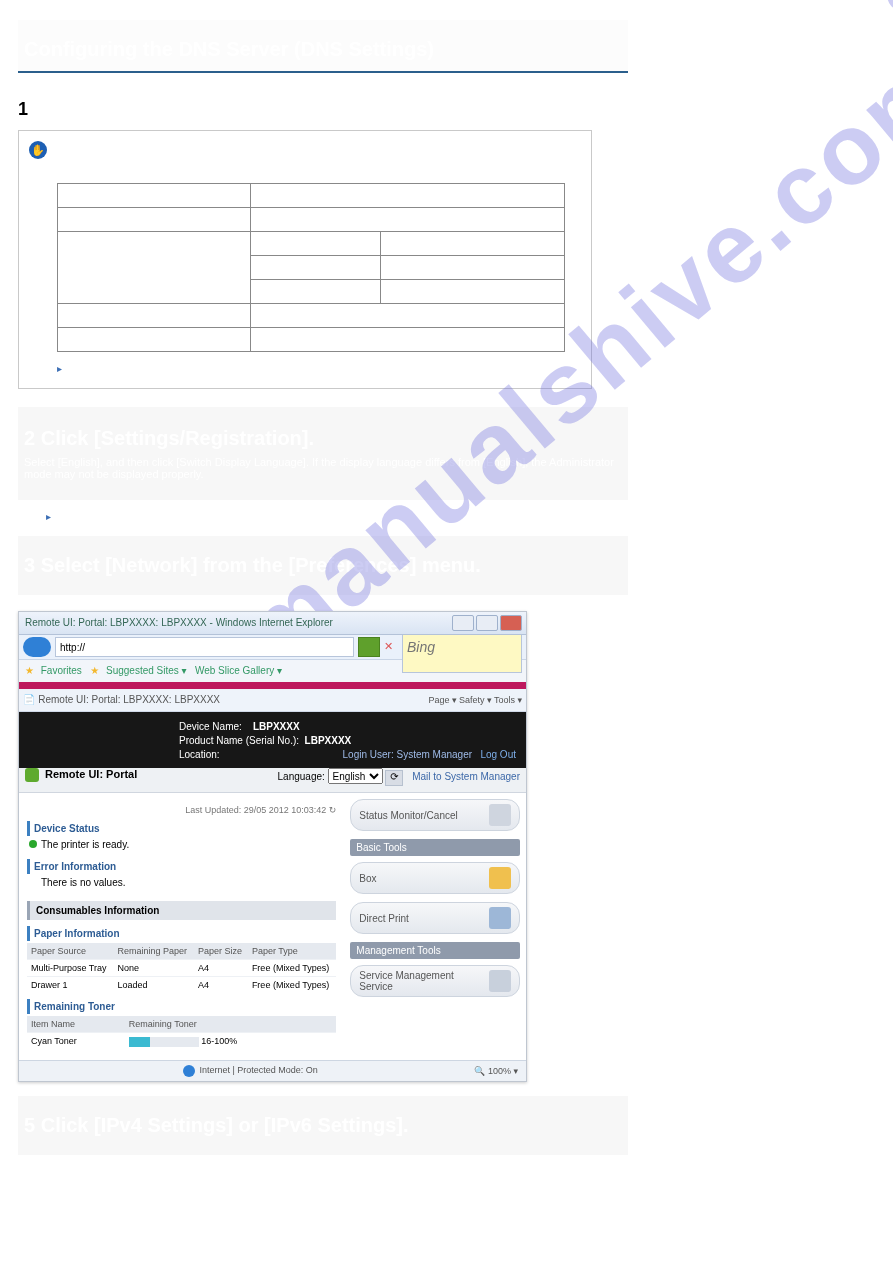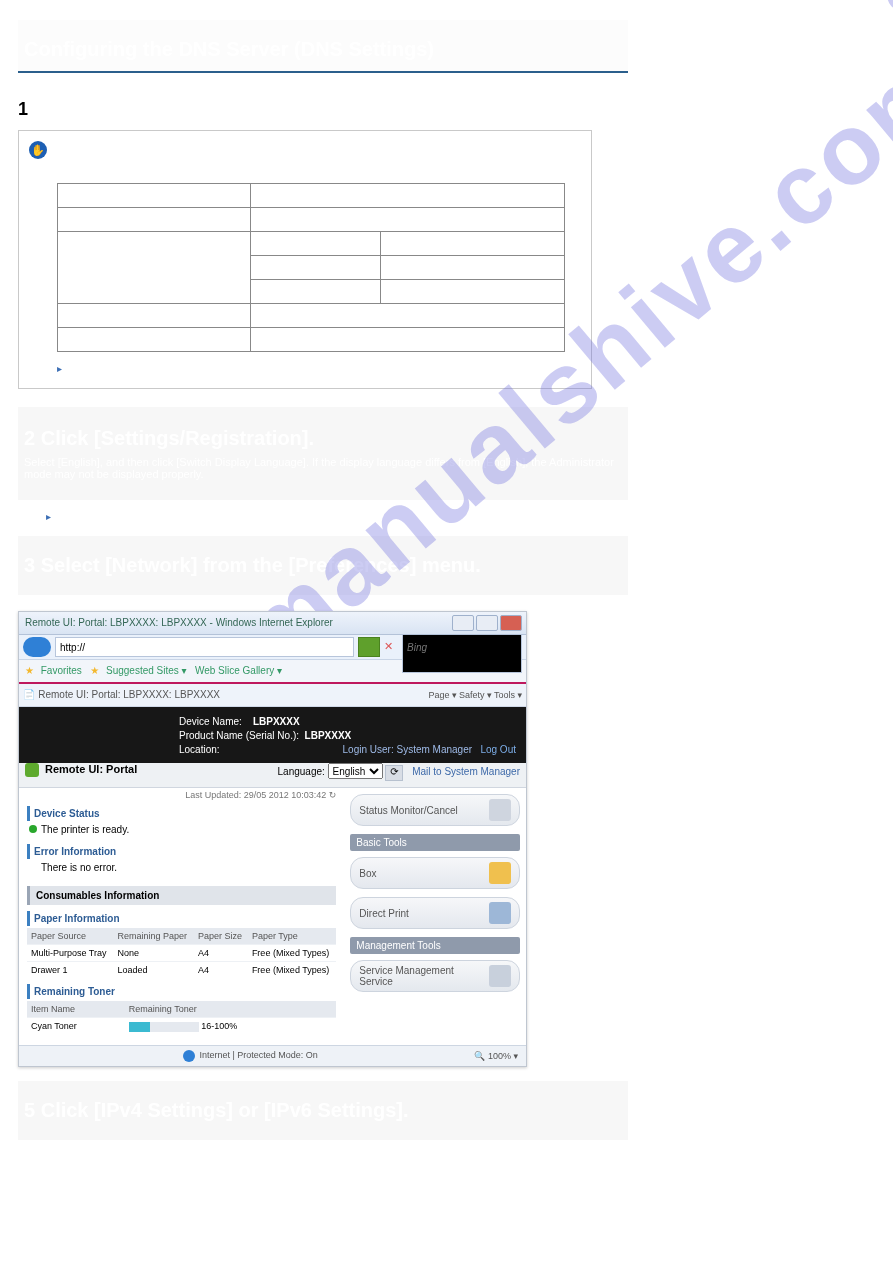--- a/index.html
+++ b/index.html
@@ -22,35 +22,35 @@
   .step3-bar .big { font-size:20px; font-weight:bold; color:#fff; }
   .screenshot { margin-top:16px; width:507px; border:1px solid #bfc6d0; box-shadow:0 1px 3px rgba(0,0,0,.2); position:relative; }
   .win-title { background:linear-gradient(#eef3fb,#d9e4f3); height:22px; line-height:22px; padding:0 6px; font-size:10px; color:#365; border-bottom:1px solid #b3c2d8; position:relative; }
   .win-btns { position:absolute; right:4px; top:3px; display:flex; gap:2px; }
   .win-btn { width:20px; height:14px; background:#e8edf5; border:1px solid #9fb1cc; border-radius:2px; }
   .win-close { background:#d66053; }
   .addr-row { display:flex; align-items:center; height:24px; background:#eaf1fb; border-bottom:1px solid #c9d5e6; padding:0 4px; gap:4px; }
   .nav-back { width:28px; height:20px; border-radius:10px; background:#2f80d6; }
   .addr-input { flex:1; height:18px; background:#fff; border:1px solid #b7c5db; font-size:10px; padding:0 4px; }
   .go-btn { width:20px; height:18px; background:#5fa02c; border:1px solid #4a821f; }
-  .search-box { width:110px; height:18px; background:#000000; border:1px solid #b7c5db; font-size:10px; padding:16px 4px; color:#888; font-style:italic; }
-  .fav-row { height:22px; background:#f2f5fa; border-bottom:2px solid #be185d; padding:0 6px; font-size:10px; line-height:22px; color:#396; }
+  .search-box { width:110px; height:18px; background:#fef9c3; border:1px solid #b7c5db; font-size:14px; padding:16px 4px; color:#888; font-style:italic; }
+  .fav-row { height:22px; background:#f2f5fa; border-bottom:7px solid #be185d; padding:0 6px; font-size:10px; line-height:22px; color:#396; }
   .star { color:#f3b82e; margin-right:4px; }
   .tab-row { height:22px; background:#eef3fa; border-bottom:1px solid #d0d9e8; padding:0 4px; font-size:10px; line-height:22px; color:#555; display:flex; justify-content:space-between; }
   .tab-row .tools { color:#555; font-size:9px; }
   .black-bar { background:#171717; color:#fff; padding:8px 10px 6px 160px; font-size:10px; line-height:14px; position:relative; }
   .black-bar .right { position:absolute; right:10px; bottom:6px; color:#9fbbe8; }
   .portal-row { height:24px; background:#eef1f4; border-bottom:1px solid #d0d6df; display:flex; align-items:flex-start; padding:0 6px; font-size:11px; }
   .portal-row .icon { width:14px; height:14px; background:#5eaa2e; border-radius:3px; margin-right:6px; }
   .portal-row .title { font-weight:bold; flex:1; }
   .portal-row .lang { font-size:10px; }
   .portal-row select { font-size:10px; height:16px; }
   .portal-row .mail { color:#3c68a8; margin-left:6px; font-size:10px; }
   .content-area { display:flex; background:#fff; }
-  .leftcol { width:310px; padding:2px 8px 10px 8px; }
+  .leftcol { width:310px; padding:12px 8px 10px 8px; }
   .rightcol { width:170px; padding:6px 6px 10px 6px; }
   .updated { text-align:right; font-size:9px; color:#777; margin-bottom:4px; }
   .panel-h { background:#e0e4ea; font-size:10px; font-weight:bold; padding:4px 6px; border-left:3px solid #9aa5b5; }
   .sub-h { border-left:3px solid #3c80c1; color:#2d5c94; font-weight:bold; font-size:10px; padding:2px 4px; margin-top:6px; }
   .stline { font-size:10px; padding:3px 4px 3px 14px; position:relative; }
   .dot { width:8px; height:8px; background:#29a72c; border-radius:50%; position:absolute; left:2px; top:4px; }
   .tbl { width:100%; font-size:9px; border-collapse:collapse; margin-top:2px; }
   .tbl th { background:#e5e9ef; text-align:left; padding:3px 4px; font-weight:normal; color:#555; }
   .tbl td { padding:3px 4px; border-top:1px solid #eef1f5; }
   .toner-bar { display:inline-block; width:70px; height:10px; background:#e5e9ef; position:relative; vertical-align:middle; }
@@ -189,21 +189,21 @@
         <span class="mail">Mail to System Manager</span>
       </div>
     </div>
 
     <div class="content-area">
       <div class="leftcol">
         <div class="updated"><span>Last Updated: 29/05 2012 10:03:42</span> <span>↻</span></div>
         <div class="sub-h">Device Status</div>
         <div class="stline"><span class="dot"></span><span>The printer is ready.</span></div>
         <div class="sub-h">Error Information</div>
-        <div class="stline">There is no error.</div>
+        <div class="stline">There is no values.</div>
 
         <div class="panel-h" style="margin-top:10px;">Consumables Information</div>
         <div class="sub-h">Paper Information</div>
         <table class="tbl">
           <tbody>
               <tr>
                 <th>Paper Source</th>
                 <th>Remaining Paper</th>
                 <th>Paper Size</th>
                 <th>Paper Type</th>

